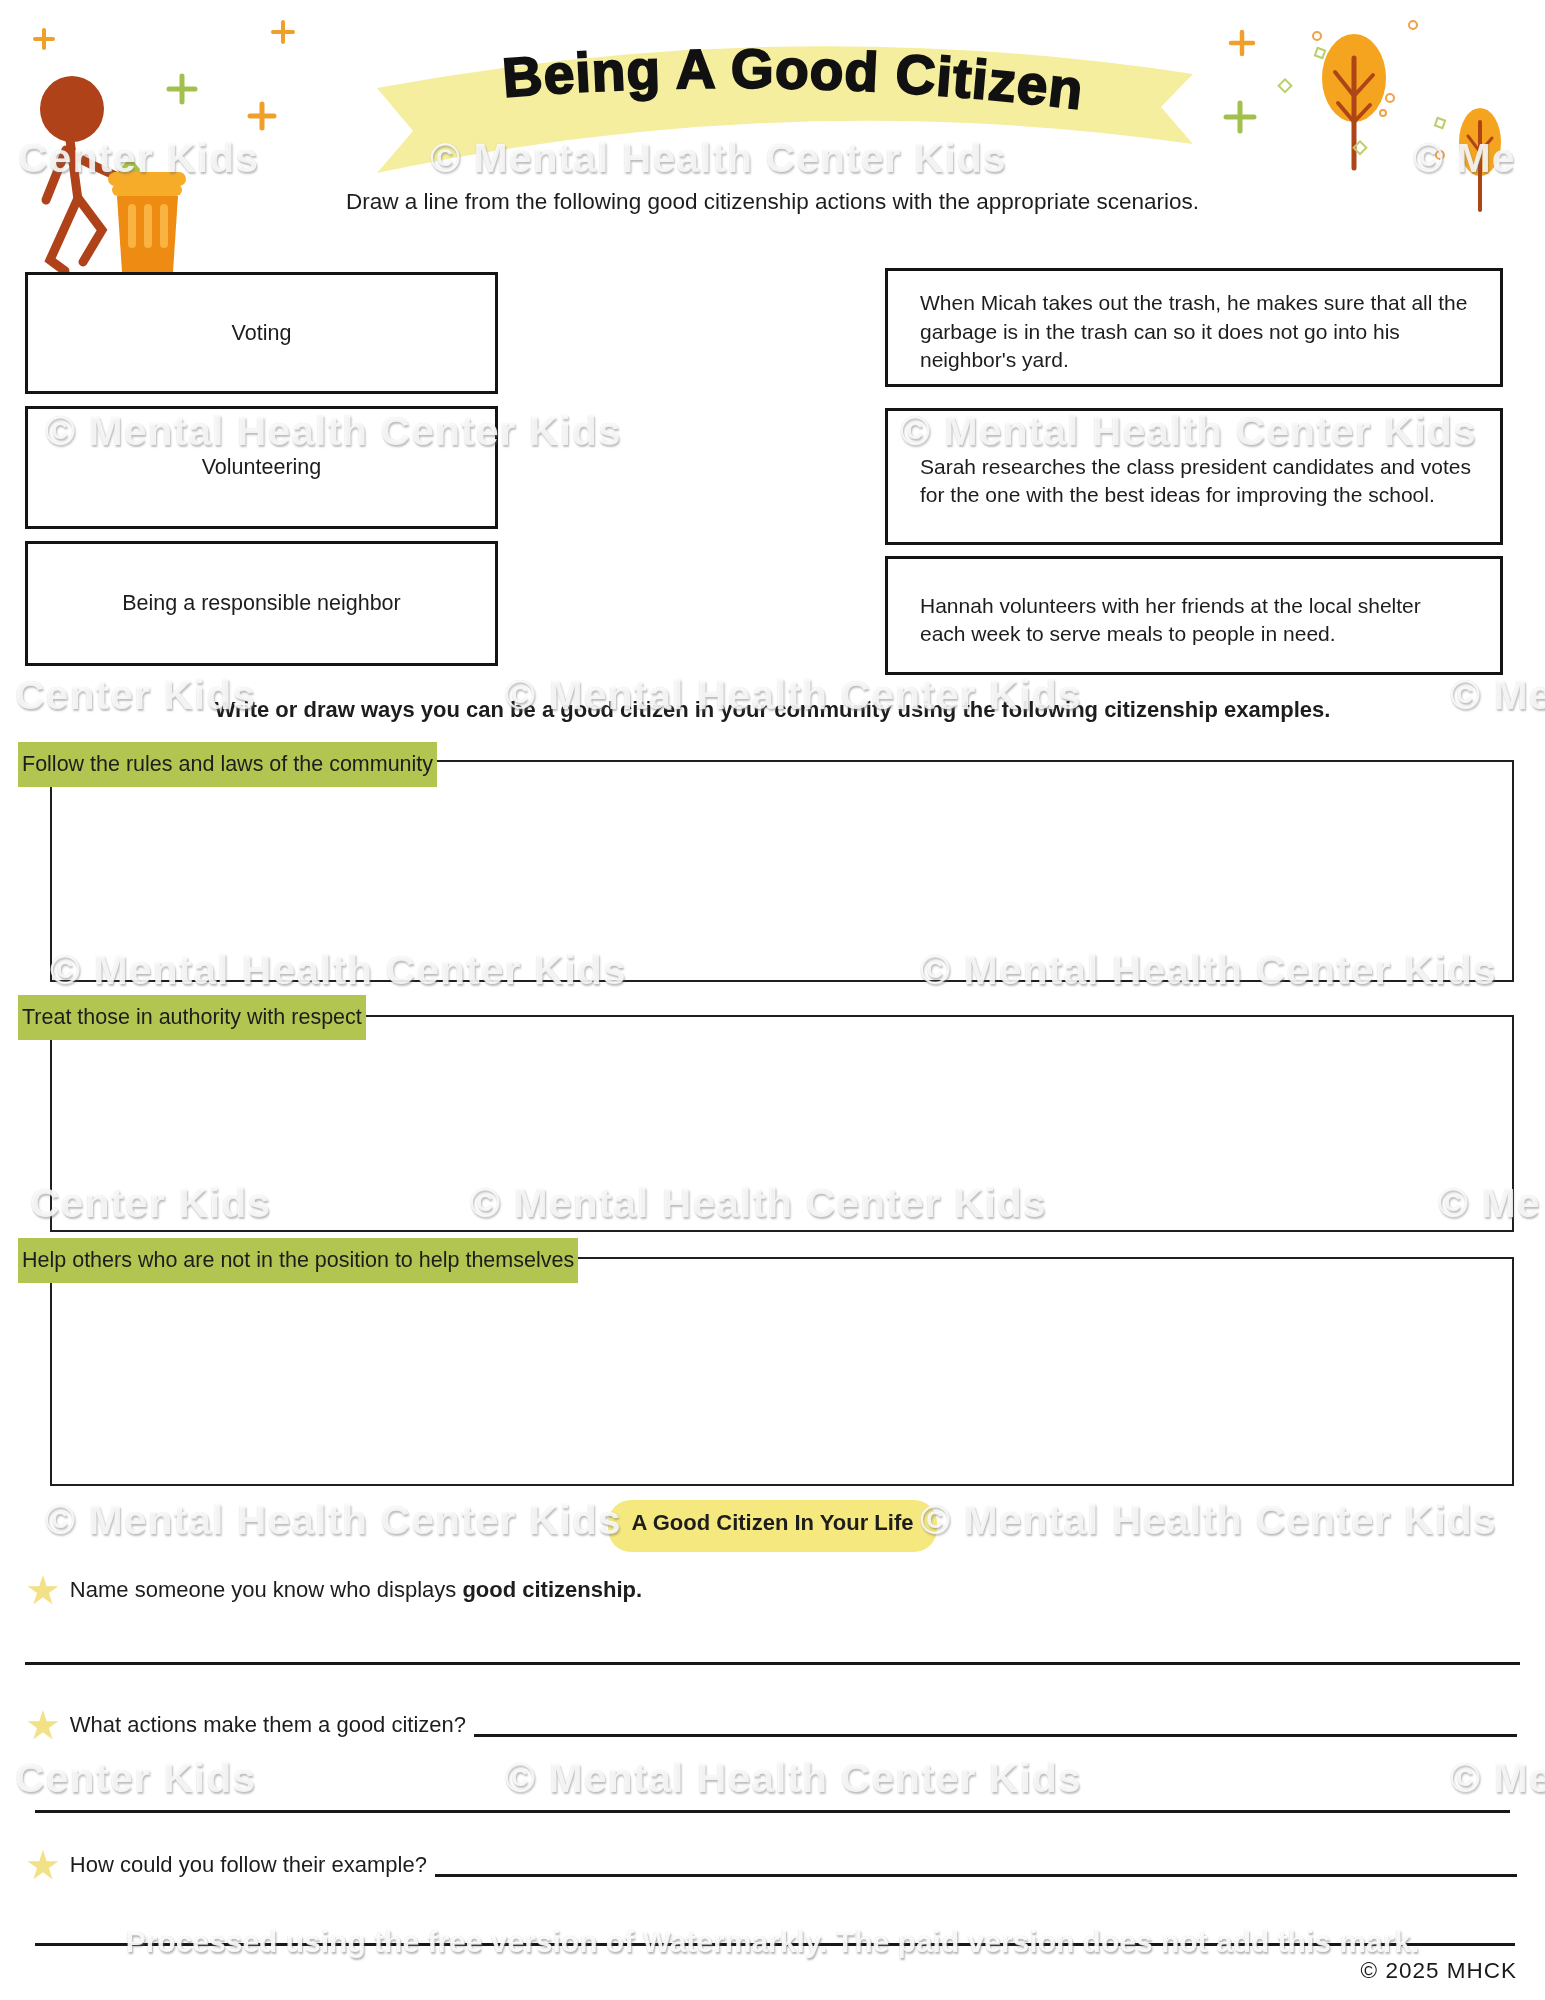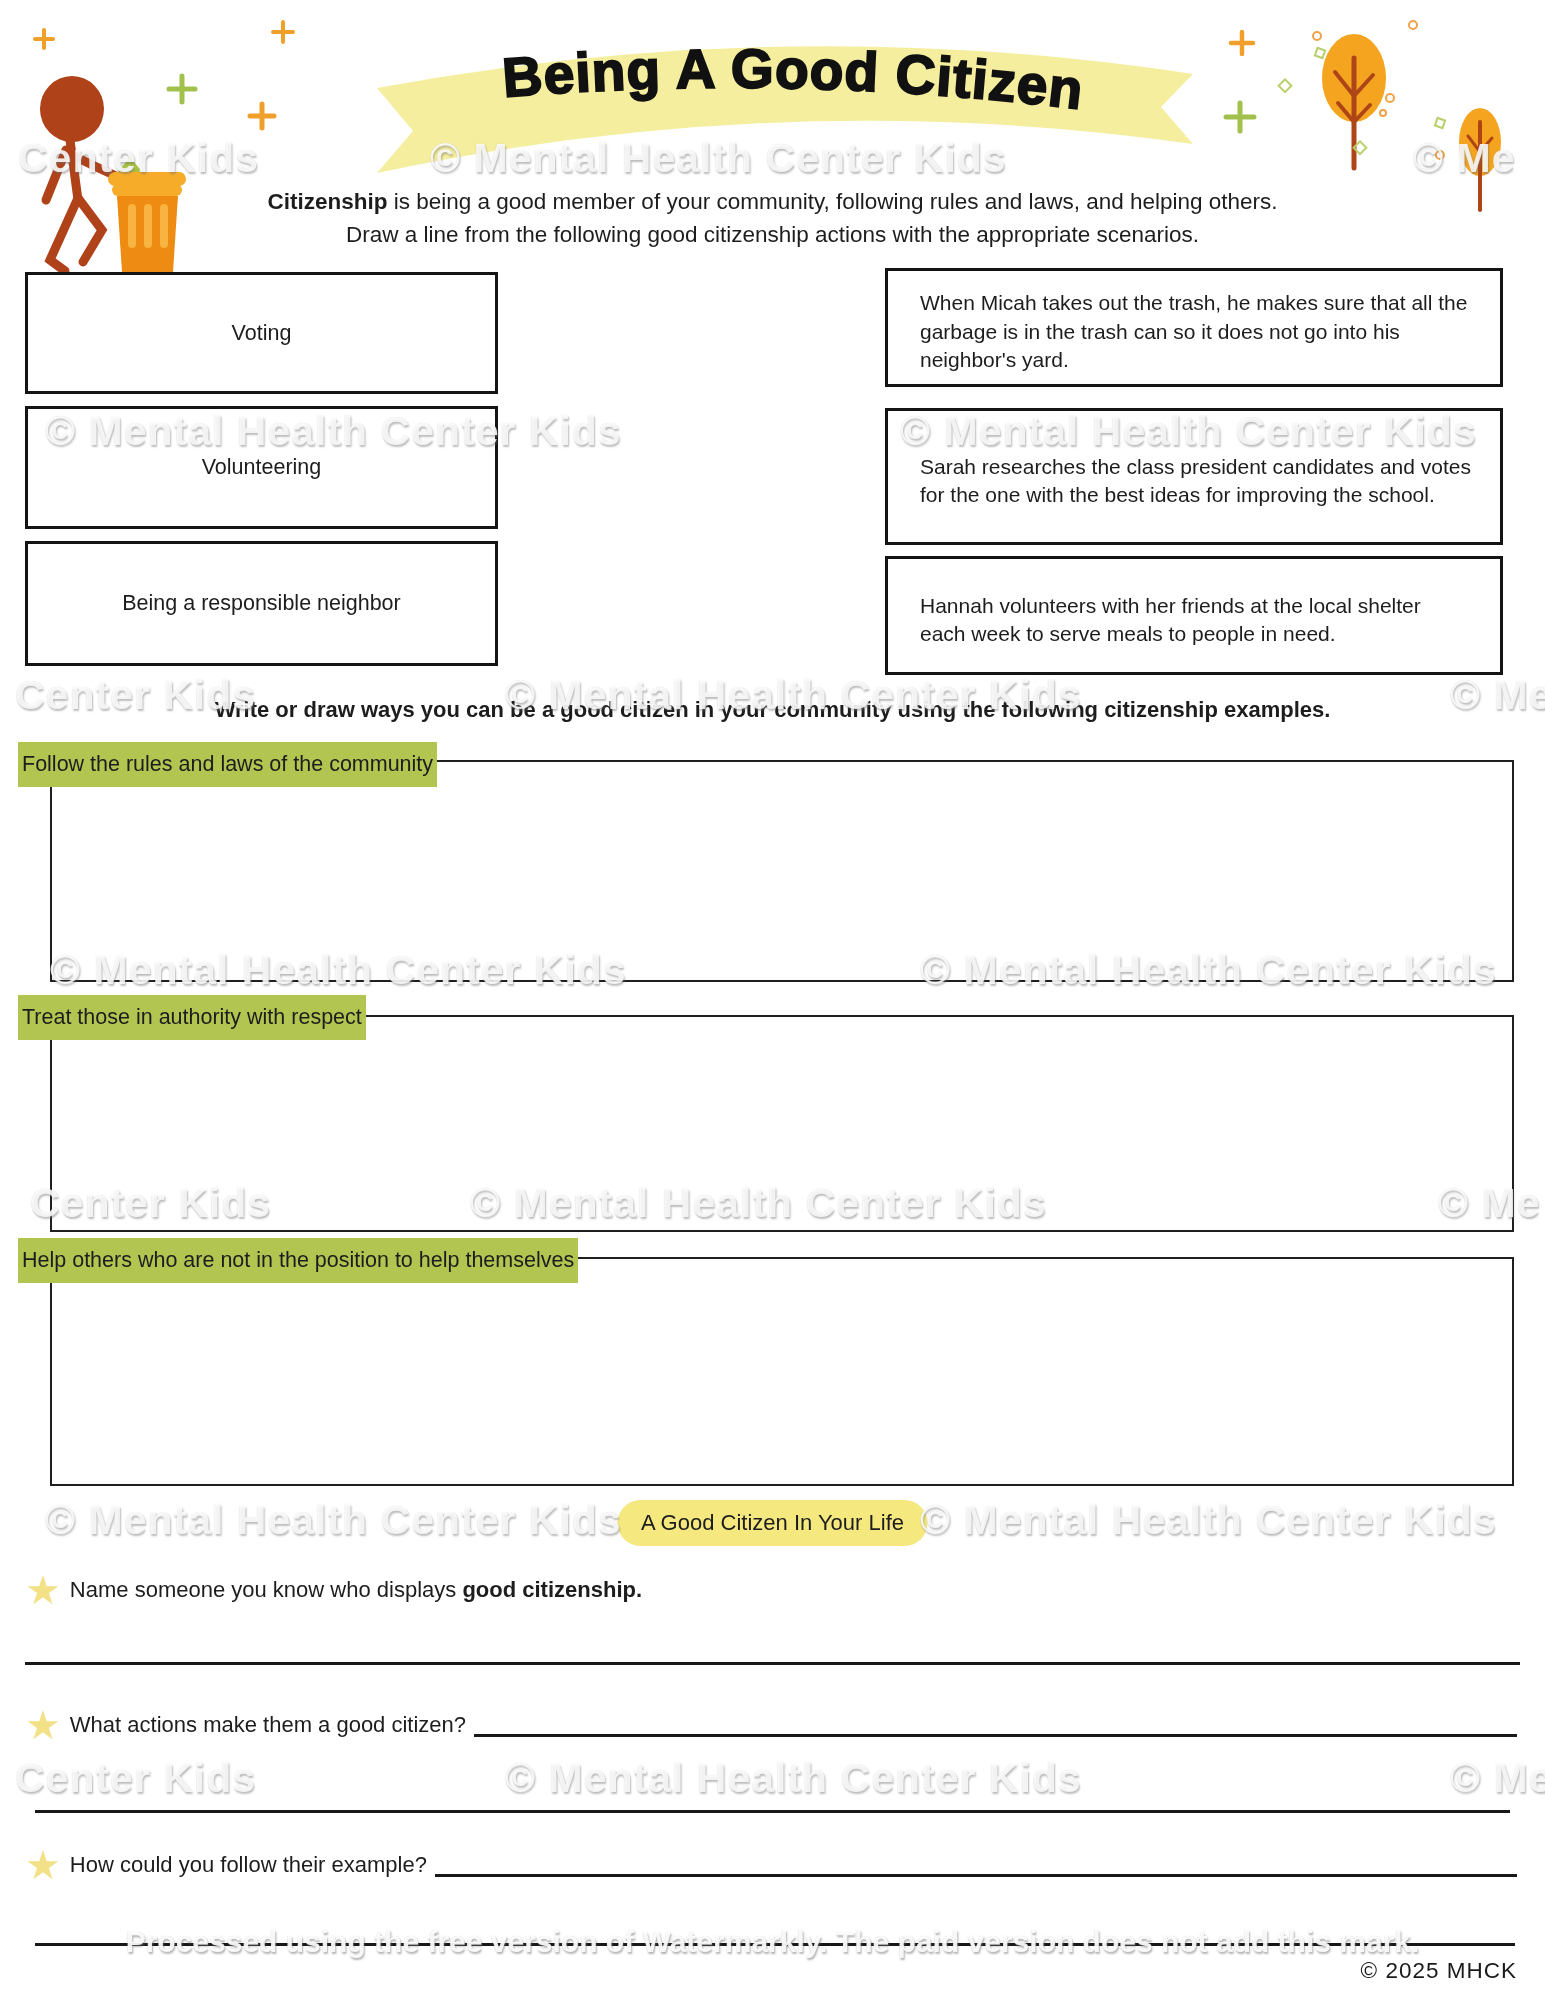--- a/index.html
+++ b/index.html
@@ -11,23 +11,23 @@
   .match-action{position:absolute;left:25px;width:467px;border:3px solid #141414;background:#fff;
          display:flex;align-items:center;justify-content:center;font-size:21.5px;z-index:2;}
   .match-scenario{position:absolute;left:885px;width:618px;border:3px solid #141414;background:#fff;
          display:flex;align-items:center;font-size:21px;line-height:28.5px;
          padding:9px 28px 0 32px;box-sizing:border-box;z-index:2;}
   .instruction{position:absolute;top:697px;left:0;width:100%;text-align:center;
          font-weight:bold;font-size:22px;}
   .bigbox{position:absolute;left:50px;width:1460px;border:2.5px solid #1f1f1f;background:#fff;z-index:1;}
   .glabel{position:absolute;left:18px;height:45px;line-height:45px;padding:0 4px;
          background:#b3c551;font-size:21.5px;white-space:nowrap;z-index:3;}
-  .pill{position:absolute;top:1500px;left:50%;transform:translateX(-50%);height:46px;
+  .pill{position:absolute;top:1500px;left:50%;transform:translateX(-50%);height:52px;
         line-height:46px;border-radius:23px;background:#f4e87f;padding:0 24px;
-        font-weight:normal;font-size:22px;white-space:nowrap;z-index:2;}
+        font-weight:bold;font-size:22px;white-space:nowrap;z-index:2;}
   .qrow{position:absolute;left:25px;right:28px;height:44px;display:flex;align-items:center;
         font-size:22px;z-index:2;}
   .star{font-size:40px;color:#f2e187;margin-right:9px;line-height:40px;}
   .fill-line{flex:1;height:20px;border-bottom:3px solid #181818;margin-left:8px;}
   .hline{position:absolute;border-top:3px solid #181818;height:0;z-index:2;}
   .wm{position:absolute;white-space:nowrap;pointer-events:none;z-index:9;
       font-size:41px;font-weight:bold;letter-spacing:1px;
       color:rgba(255,255,255,0.85);
       text-shadow:1px 2px 2px rgba(110,110,110,0.45),0 0 1px rgba(150,150,150,0.35);}
   .wm-footer{position:absolute;top:1925px;left:50%;transform:translateX(-50%);
@@ -100,23 +100,20 @@
       <circle cx="168" cy="93" r="3" stroke="#f0a24a"></circle>
       <circle cx="225" cy="135" r="4" stroke="#f0a24a"></circle>
       <rect x="66" y="61" width="9" height="9" stroke="#b9d06a" transform="rotate(45 70 65)"></rect>
       <rect x="141" y="123" width="9" height="9" stroke="#b9d06a" transform="rotate(45 145 127)"></rect>
       <rect x="101" y="29" width="8" height="8" stroke="#b9d06a" transform="rotate(20 105 33)"></rect>
       <rect x="221" y="99" width="8" height="8" stroke="#b9d06a" transform="rotate(20 225 103)"></rect>
     </g>
   </svg>
 
   <div class="intro">
-    <div>
-      <b>Citizenship</b><span> is being a good member of your community, following rules and laws, and helping others.</span>
-    </div>
     <div>Draw a line from the following good citizenship actions with the appropriate scenarios.</div>
   </div>
 
   <div class="match-action" style="top:272px;height:116px;">
     <span>Voting</span>
   </div>
   <div class="match-action" style="top:406px;height:117px;">
     <span>Volunteering</span>
   </div>
   <div class="match-action" style="top:541px;height:119px;">

